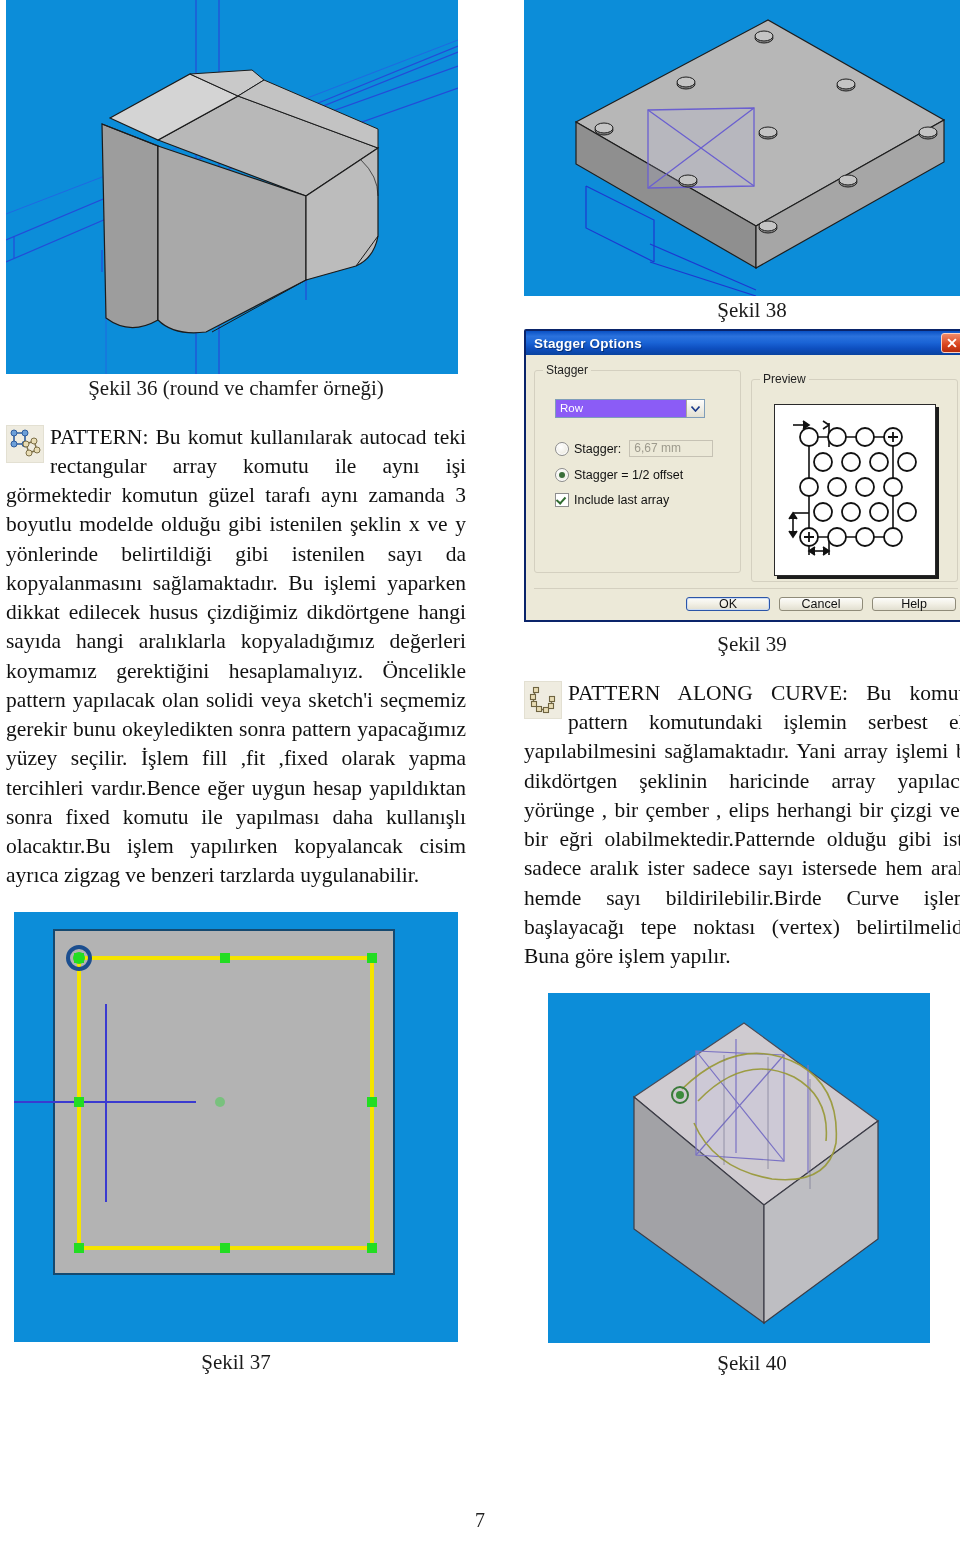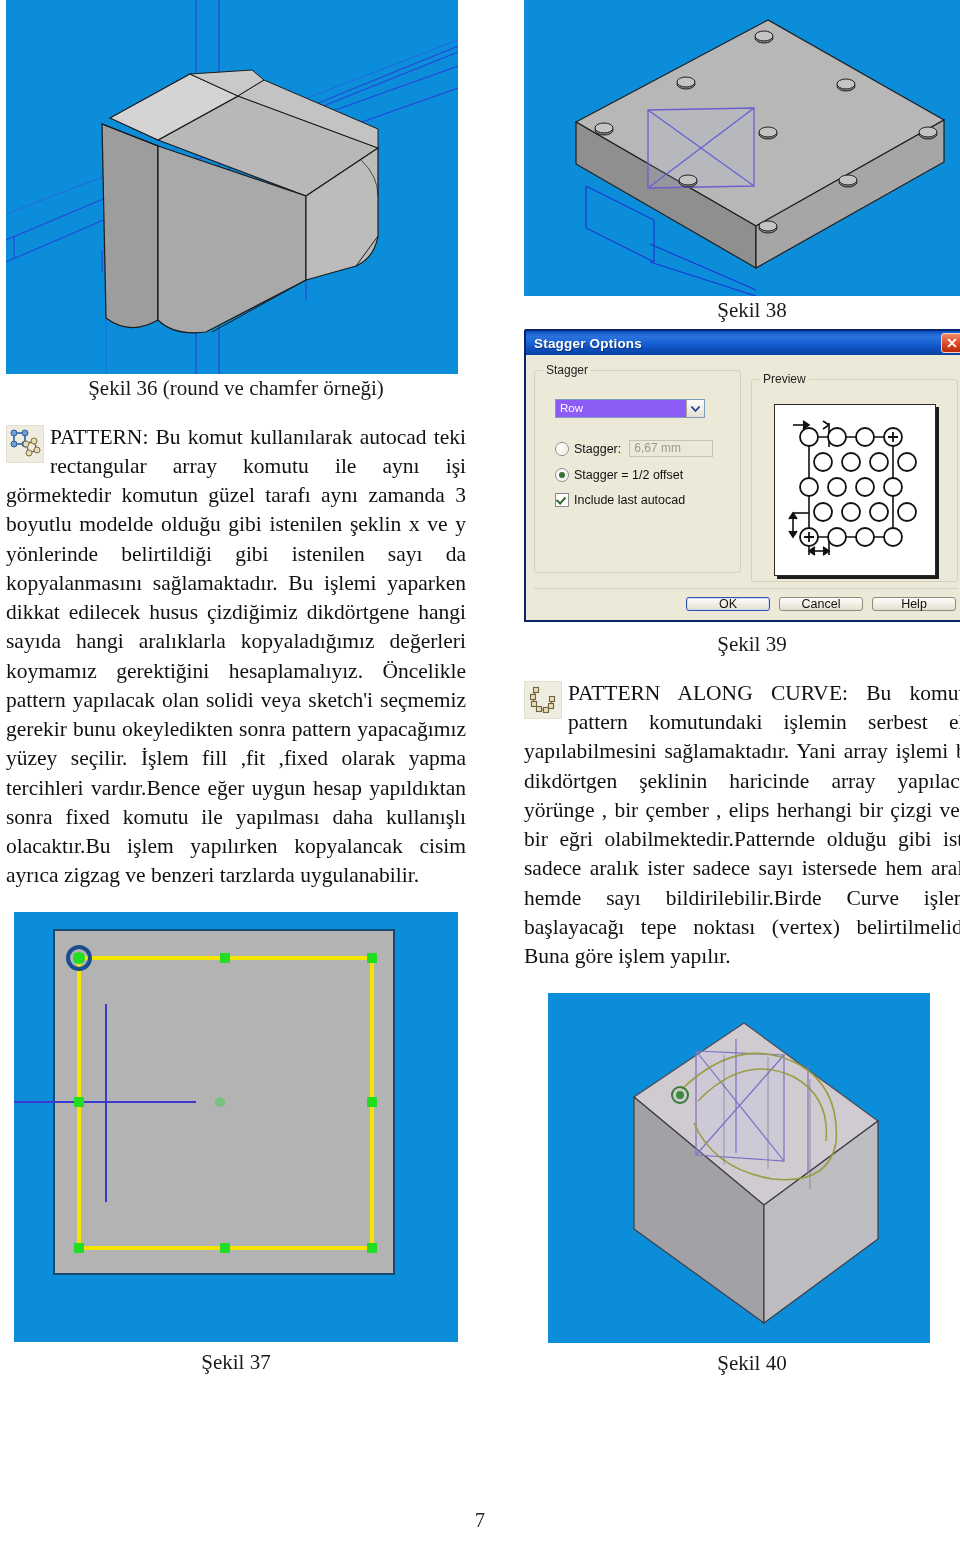--- a/index.html
+++ b/index.html
@@ -453,21 +453,21 @@
             <span class="txtbox">6,67 mm</span>
           </div>
 
           <div class="opt-row" id="row-half-offset">
             <span class="radio on"></span>
             <span class="opt-label">Stagger = 1/2 offset</span>
           </div>
 
           <div class="opt-row" id="row-include-last">
             <span class="chk on"></span>
-            <span class="opt-label">Include last autocad</span>
+            <span class="opt-label">Include last array</span>
           </div>
         </fieldset>
 
         <fieldset class="grp" id="grp-preview">
           <legend>Preview</legend>
           <div class="preview-canvas">
             <svg width="160" height="170" viewBox="0 0 160 170">
               <rect width="160" height="170" fill="#fff"></rect>
               <g stroke="#111" stroke-width="1.6" fill="none">
 

